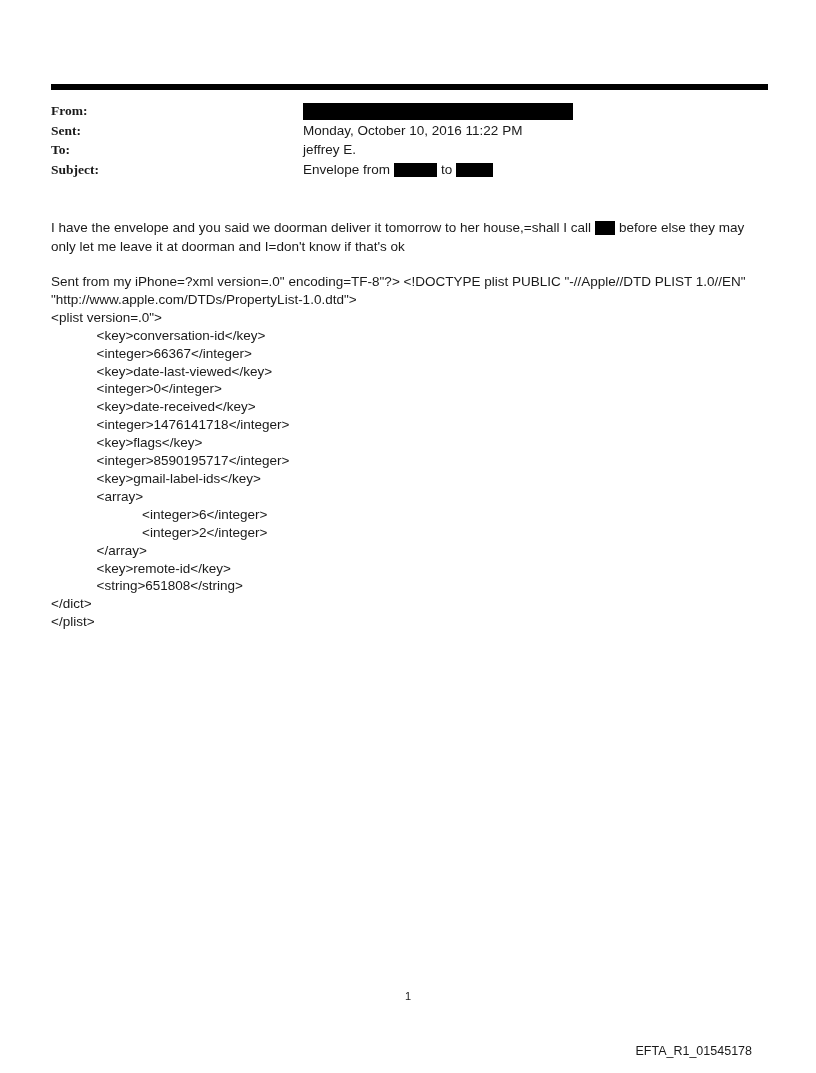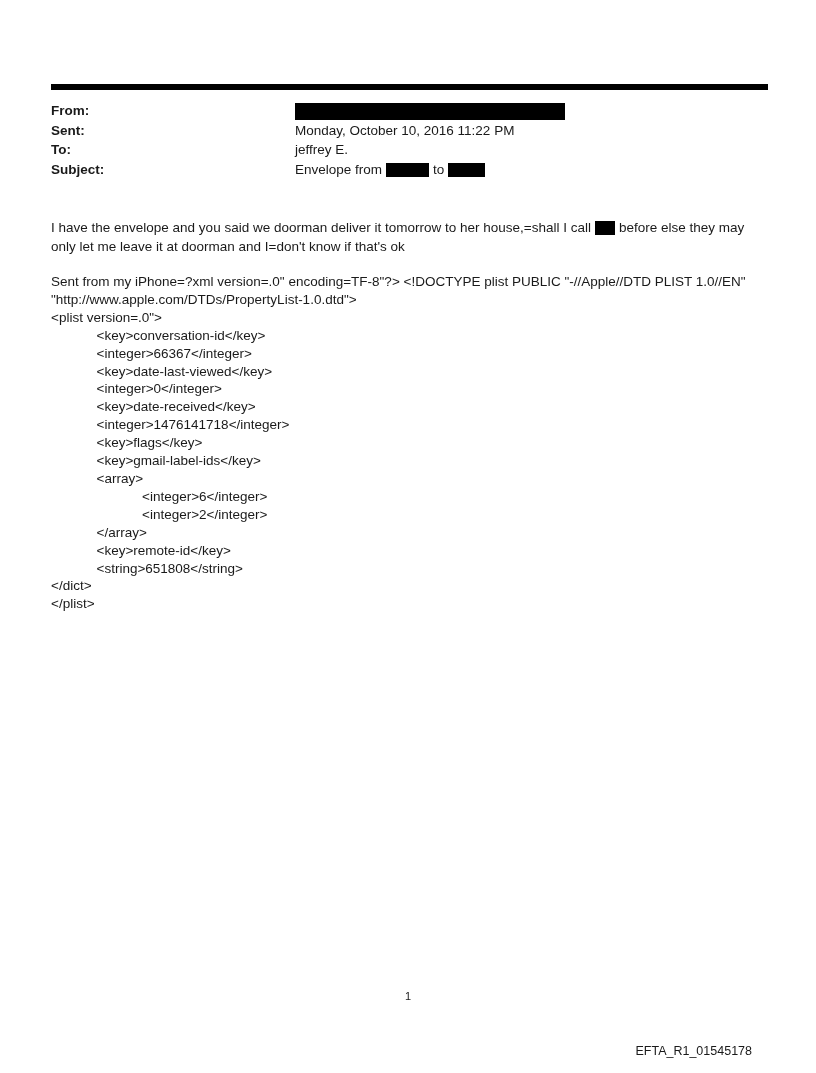--- a/index.html
+++ b/index.html
@@ -17,22 +17,22 @@
 
   .content { padding: 84px 48px 0 51px; }
 
   .top-rule {
     height: 6px;
     background: #000000;
     margin-bottom: 11px;
   }
 
   .hdr-row { display: flex; font-size: 13.5px; line-height: 19.5px; }
-  .hdr-label { width: 244px; font-weight: 700; flex-shrink: 0; }
-  .hdr-value { font-weight: 400; }
+  .hdr-label { width: 244px; font-weight: 700; flex-shrink: 0; font-family: Liberation Serif, serif; }
+  .hdr-value { font-weight: 400; margin-left: 8px; }
 
   .redaction { background: #000000; display: inline-block; }
   .redaction-from { width: 270px; height: 17px; margin-top: 2px; display: block; }
   .redaction-inline { height: 14px; vertical-align: text-bottom; margin: 0 4px; }
   .r-subj1 { width: 43px; }
   .r-subj2 { width: 37px; }
   .r-body  { width: 20px; }
 
   .body-text {
     margin-top: 40px;
@@ -100,20 +100,21 @@
         <div class="plist-line" style="padding-left: 0px;">Sent from my iPhone=?xml version=.0" encoding=TF-8"?&gt; &lt;!DOCTYPE plist PUBLIC "-//Apple//DTD PLIST 1.0//EN"</div>
         <div class="plist-line" style="padding-left: 0px;">"http://www.apple.com/DTDs/PropertyList-1.0.dtd"&gt;</div>
         <div class="plist-line" style="padding-left: 0px;">&lt;plist version=.0"&gt;</div>
         <div class="plist-line" style="padding-left: 45.5px;">&lt;key&gt;conversation-id&lt;/key&gt;</div>
         <div class="plist-line" style="padding-left: 45.5px;">&lt;integer&gt;66367&lt;/integer&gt;</div>
         <div class="plist-line" style="padding-left: 45.5px;">&lt;key&gt;date-last-viewed&lt;/key&gt;</div>
         <div class="plist-line" style="padding-left: 45.5px;">&lt;integer&gt;0&lt;/integer&gt;</div>
         <div class="plist-line" style="padding-left: 45.5px;">&lt;key&gt;date-received&lt;/key&gt;</div>
         <div class="plist-line" style="padding-left: 45.5px;">&lt;integer&gt;1476141718&lt;/integer&gt;</div>
         <div class="plist-line" style="padding-left: 45.5px;">&lt;key&gt;flags&lt;/key&gt;</div>
+        <div class="plist-line" style="padding-left: 45.5px;">&lt;integer&gt;8590195717&lt;/integer&gt;</div>
         <div class="plist-line" style="padding-left: 45.5px;">&lt;key&gt;gmail-label-ids&lt;/key&gt;</div>
         <div class="plist-line" style="padding-left: 45.5px;">&lt;array&gt;</div>
         <div class="plist-line" style="padding-left: 91px;">&lt;integer&gt;6&lt;/integer&gt;</div>
         <div class="plist-line" style="padding-left: 91px;">&lt;integer&gt;2&lt;/integer&gt;</div>
         <div class="plist-line" style="padding-left: 45.5px;">&lt;/array&gt;</div>
         <div class="plist-line" style="padding-left: 45.5px;">&lt;key&gt;remote-id&lt;/key&gt;</div>
         <div class="plist-line" style="padding-left: 45.5px;">&lt;string&gt;651808&lt;/string&gt;</div>
         <div class="plist-line" style="padding-left: 0px;">&lt;/dict&gt;</div>
         <div class="plist-line" style="padding-left: 0px;">&lt;/plist&gt;</div>
       </div>

